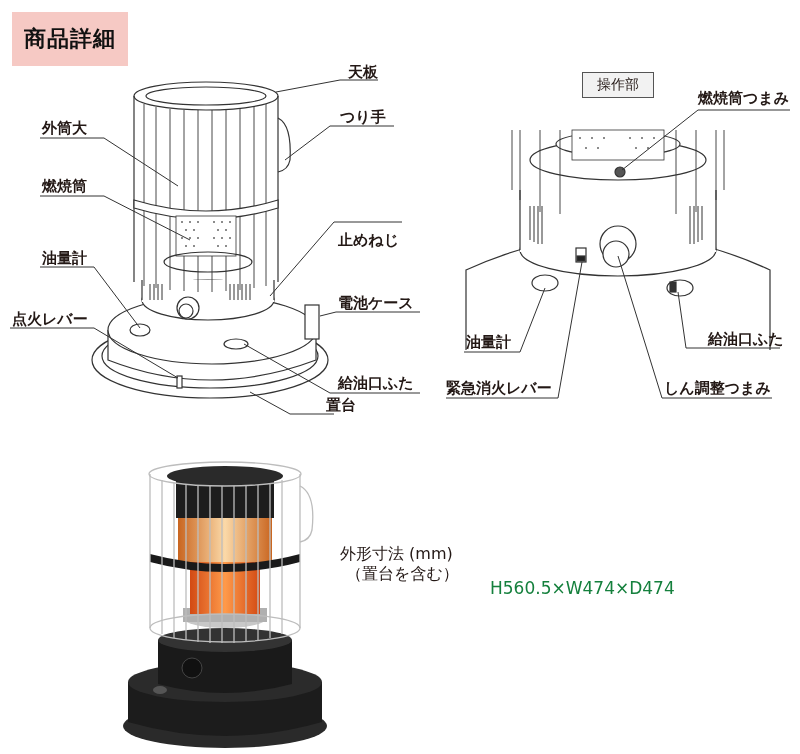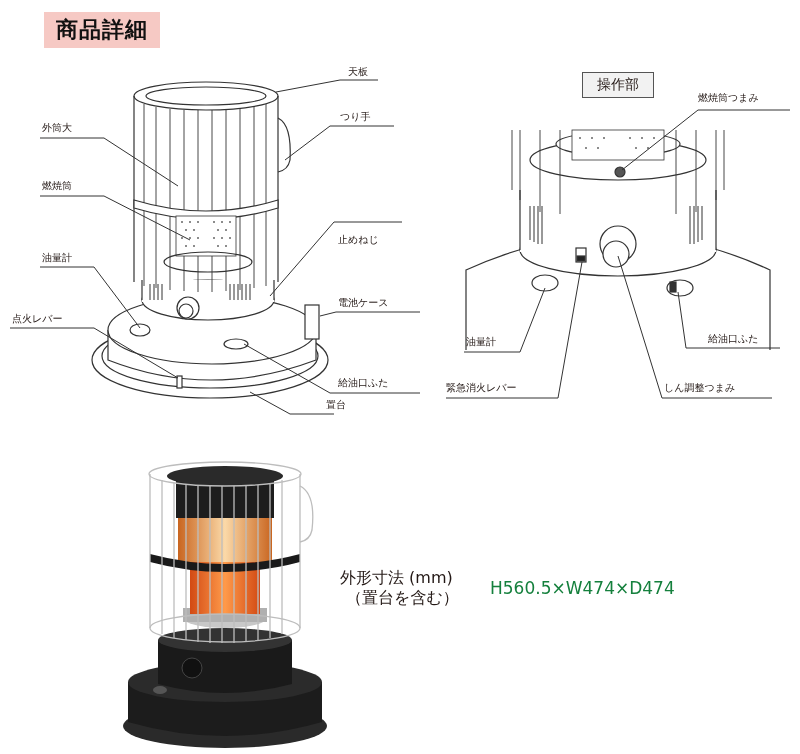--- a/index.html
+++ b/index.html
@@ -1,26 +1,26 @@
 <!DOCTYPE html>
 <html><head>
 <meta charset="utf-8">
 <style>
   html, body { margin:0; padding:0; background:#ffffff; }
   body { width:800px; height:754px; position:relative; overflow:hidden;
          font-family:"DejaVu Sans", "Liberation Sans", sans-serif; color:#231815; }
-  .title-badge { position:absolute; left:12px; top:12px; width:116px; height:36px;
+  .title-badge { position:absolute; left:12px; top:12px; width:116px; height:54px;
          background:#f6c9c4; display:flex; align-items:center; justify-content:center;
-         font-size:22px; font-weight:bold; letter-spacing:1px; color:#111;margin-left:32px; }
-  .lbl { position:absolute; font-size:10px; font-weight:normal; color:#231815; white-space:nowrap; line-height:16px; }
+         font-size:22px; font-weight:bold; letter-spacing:1px; color:#111; }
+  .lbl { position:absolute; font-size:15px; font-weight:bold; color:#231815; white-space:nowrap; line-height:16px; }
   .section-box { position:absolute; left:582px; top:72px; width:70px; height:24px;
          border:1.5px solid #555; background:#f2f2f2; display:flex; align-items:center;
          justify-content:center; font-size:14px; font-weight:normal; }
   svg.layer { position:absolute; left:0; top:0; }
-  .dim { position:absolute; left:340px; top:568px; font-size:16px; line-height:20px; color:#231815; }
+  .dim { position:absolute; left:340px; top:544px; font-size:16px; line-height:20px; color:#231815; }
   .dim-label { display:block; }
   .dim-sub { display:block; padding-left:6px; }
   .dim-value { position:absolute; left:490px; top:578px; font-size:17px; color:#15803d; white-space:nowrap; }
   .photo { position:absolute; left:110px; top:450px; }
 </style>
 </head>
 <body>
 
 <div class="title-badge">商品詳細</div>
 

